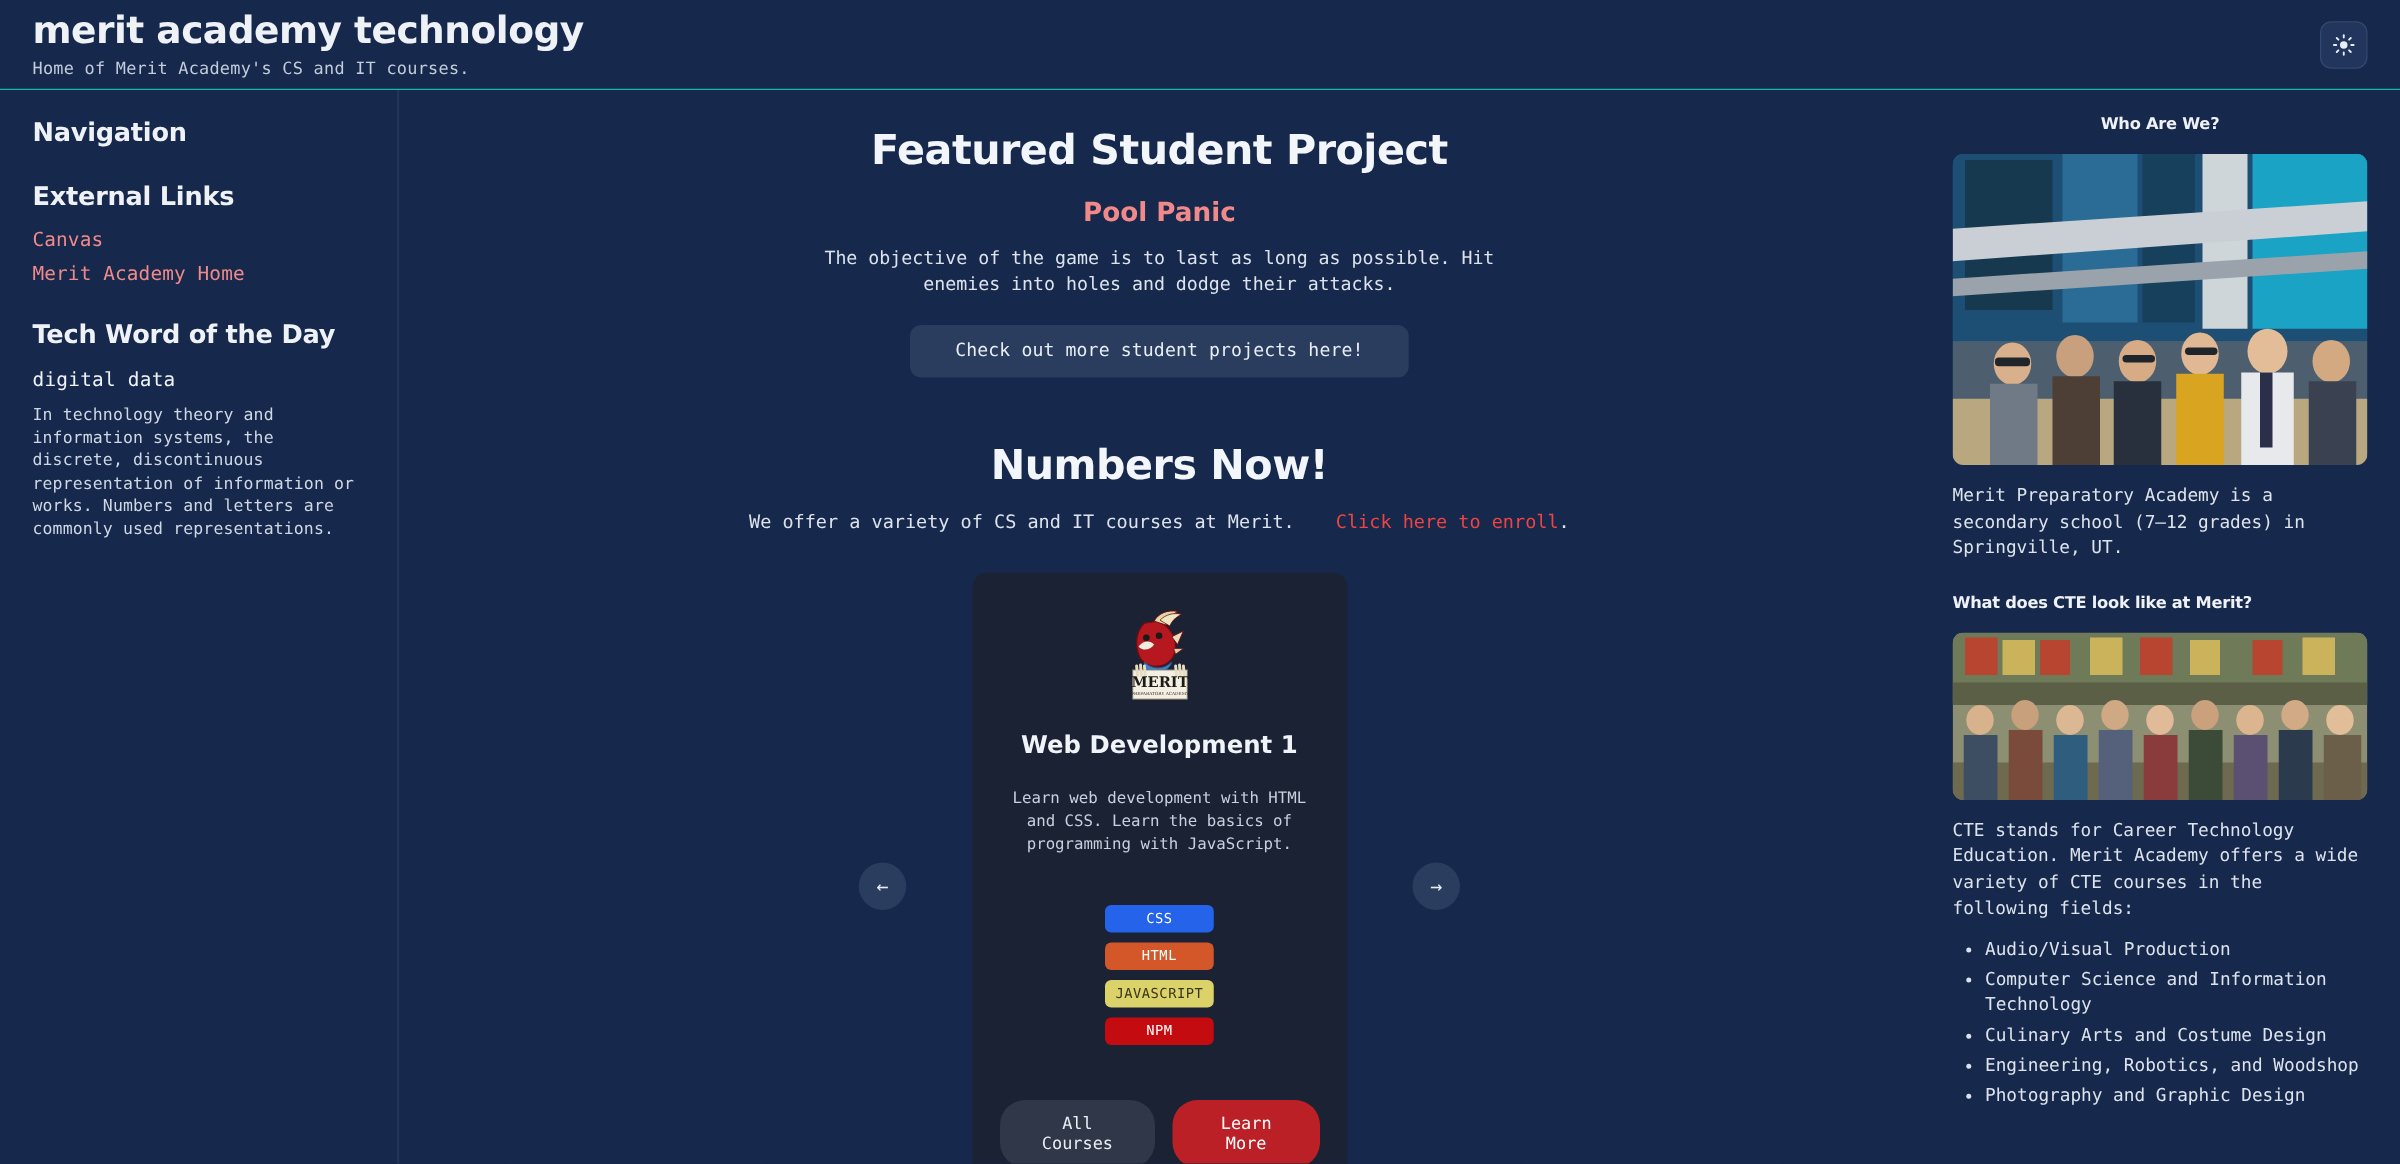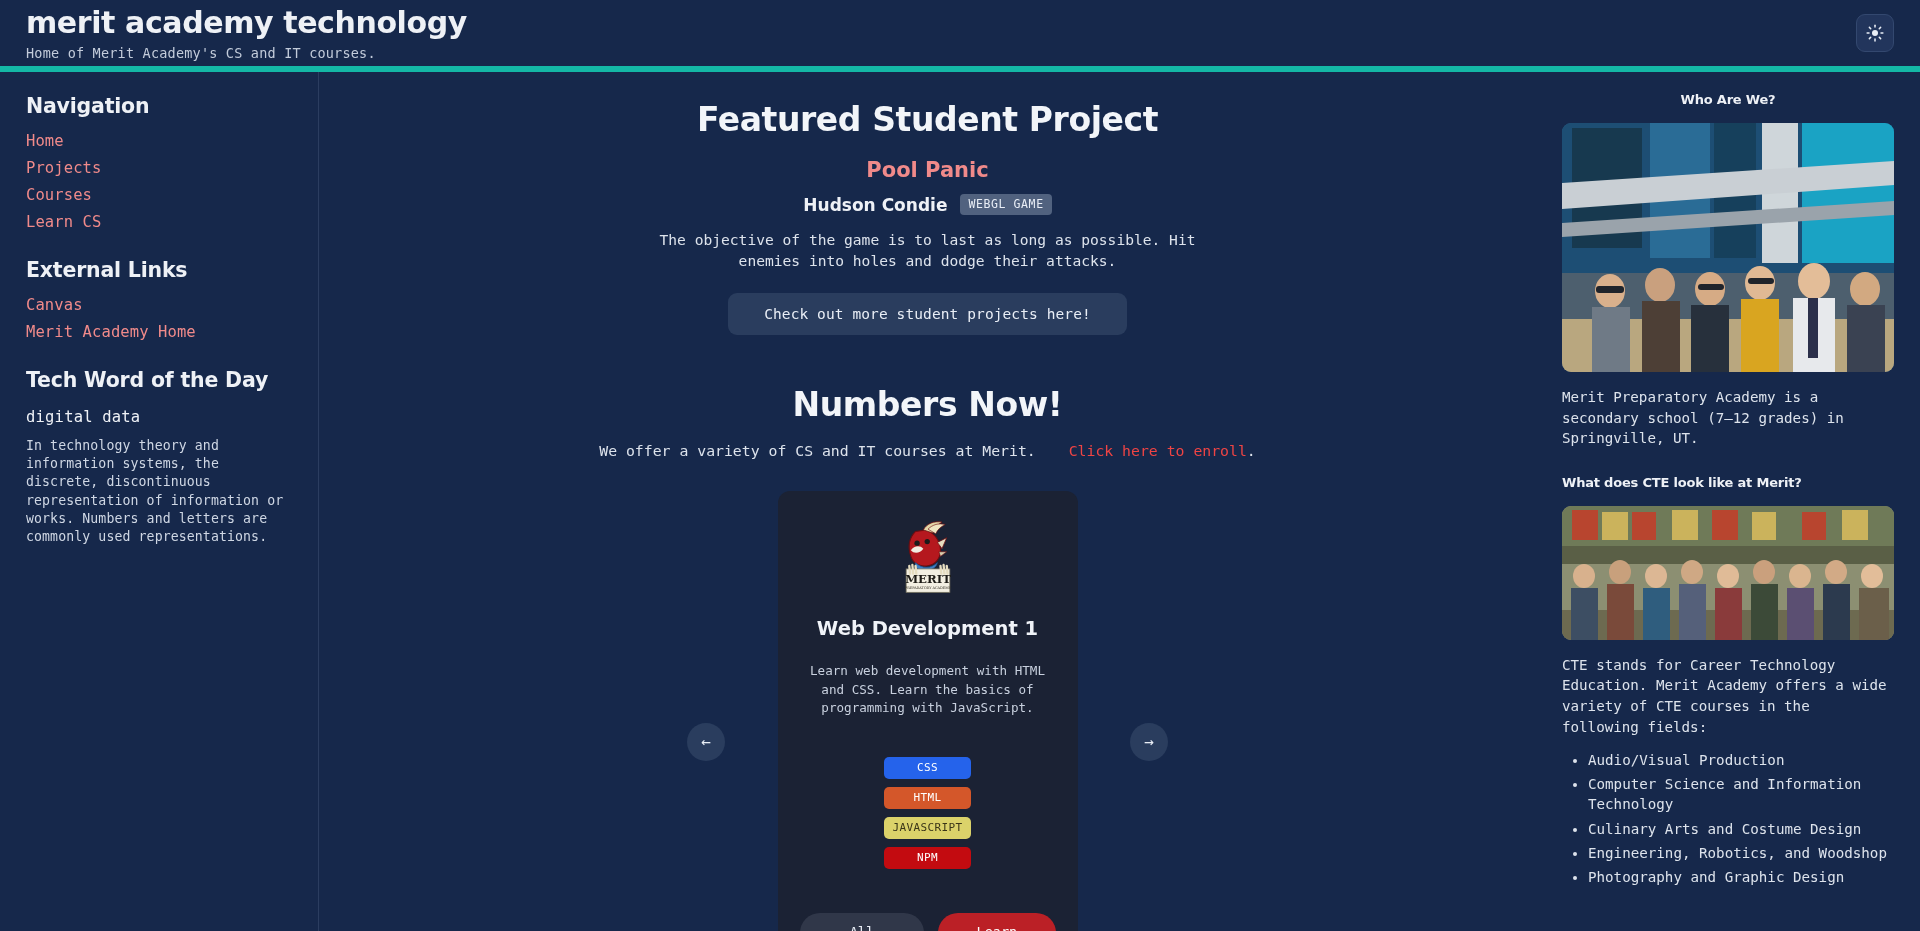--- a/index.html
+++ b/index.html
@@ -24,21 +24,21 @@
     display: flex;
     flex-direction: column;
     background: #16284b;
   }
 
   
   .site-header {
     height: 72px;
     flex: 0 0 72px;
     background: #16284b;
-    border-bottom: 6px solid #14b8a6;
+    border-bottom: 1px solid #14b8a6;
     display: flex;
     align-items: center;
     padding: 0 12px 0 26px;
     position: relative;
   }
   .header-text { display: flex; flex-direction: column; justify-content: center; }
   .site-title {
     font-family: "DejaVu Sans", "Liberation Sans", sans-serif;
     font-weight: 700;
     font-size: 30px;
@@ -347,48 +347,38 @@
           <line x1="6.3" y1="17.7" x2="4.5" y2="19.5"></line>
         </svg>
       </span>
     </div>
   </header>
 
   <div class="body-row">
 
     <aside class="sidebar-left">
       <div class="side-h">Navigation</div>
-      <nav class="nav-list">
-        <a class="nav-link">Home</a>
-        <a class="nav-link">Projects</a>
-        <a class="nav-link">Courses</a>
-        <a class="nav-link">Learn CS</a>
-      </nav>
 
       <div class="side-h spaced">External Links</div>
       <nav class="nav-list">
         <a class="nav-link">Canvas</a>
         <a class="nav-link">Merit Academy Home</a>
       </nav>
 
       <div class="side-h spaced">Tech Word of the Day</div>
       <div class="word-term">digital data</div>
       <div class="word-def">In technology theory and information systems, the discrete, discontinuous representation of information or works. Numbers and letters are commonly used representations.</div>
     </aside>
 
     <main class="main-col">
 
       <h1 class="main-title">Featured Student Project</h1>
 
       <div class="proj-name">Pool Panic</div>
 
-      <div class="proj-byline">
-        <span class="proj-author">Hudson Condie</span>
-        <span class="proj-badge">WEBGL GAME</span>
-      </div>
 
       <p class="proj-desc">The objective of the game is to last as long as possible. Hit enemies into holes and dodge their attacks.</p>
 
       <button class="btn-projects">Check out more student projects here!</button>
 
       <h2 class="register-title">Numbers Now!</h2>
 
       <p class="register-sub">
         <span>We offer a variety of CS and IT courses at Merit. </span><a>Click here to enroll</a><span>.</span>
       </p>

